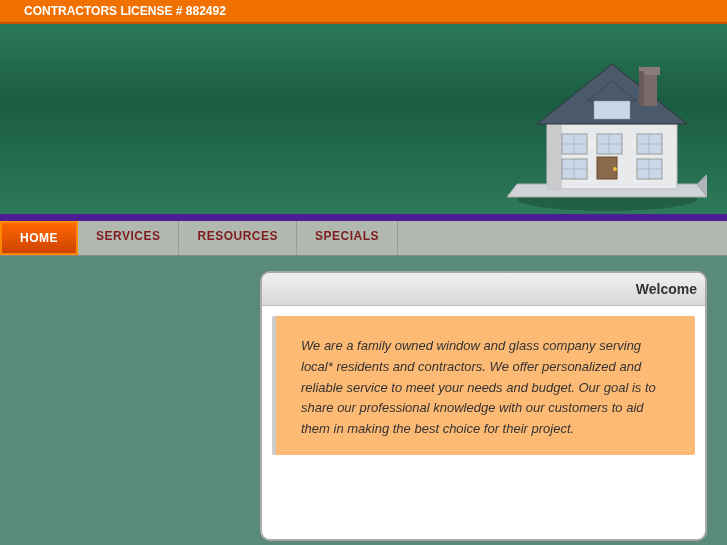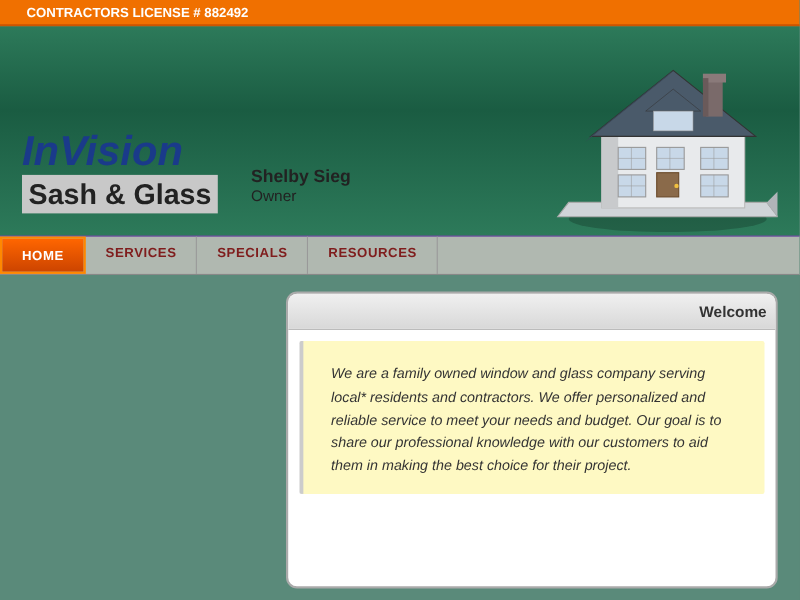--- a/index.html
+++ b/index.html
@@ -87,21 +87,21 @@
       right: 20px;
       top: 5px;
       width: 210px;
       height: 185px;
     }
 
     
     #navbar {
       background: #b0b8b0;
       display: flex;
-      border-top: 1px solid #4c1d95;
+      border-top: 7px solid #4c1d95;
       border-bottom: 1px solid #888;
     }
 
     .nav-item {
       padding: 8px 18px;
       font-size: 12px;
       font-weight: bold;
       color: #7f1d1d;
       cursor: pointer;
       text-align: center;
@@ -140,21 +140,21 @@
       padding: 8px;
       font-weight: bold;
       font-size: 14px;
       color: #333;
       border-radius: 8px 8px 0 0;
       border-bottom: 1px solid #bbb;
     }
 
     #welcome-body {
       padding: 20px 25px 15px 25px;
-      background: #fef9c3;
+      background: #fdba74;
       border-left: 4px solid #ccc;
       margin: 10px;
       border-radius: 2px;
     }
 
     #welcome-text {
       font-size: 13px;
       font-style: italic;
       color: #333;
       line-height: 1.6;
@@ -181,32 +181,20 @@
     }
   </style>
 </head>
 <body>
 
 <div id="license-bar">
   <span>CONTRACTORS LICENSE # 882492</span>
 </div>
 
 <div id="header">
-  <div id="header-content">
-    <div id="logo-text">
-      <div id="invision-title">
-        <span class="in">InVision</span>
-      </div>
-      <div id="sash-glass">Sash &amp; Glass</div>
-    </div>
-    <div id="owner-info">
-      <div id="owner-name">Shelby Sieg</div>
-      <div id="owner-title">Owner</div>
-    </div>
-  </div>
 
   <div id="house-container">
     <svg viewBox="0 0 210 185" class="house-svg" xmlns="http://www.w3.org/2000/svg">
 
       <ellipse cx="110" cy="170" rx="90" ry="12" fill="rgba(0,0,0,0.2)"></ellipse>
 
       <polygon points="20,155 200,155 210,168 10,168" fill="#d0d4d8" stroke="#aaa" stroke-width="1"></polygon>
       <polygon points="200,155 210,145 210,168" fill="#b0b4b8"></polygon>
 
       <rect x="50" y="95" width="130" height="65" fill="#e8eaec" stroke="#bbb" stroke-width="1"></rect>
@@ -247,22 +235,22 @@
 
       <polygon points="90,72 115,52 140,72" fill="#4a5a6a" stroke="#333" stroke-width="0.5"></polygon>
       <rect x="97" y="72" width="36" height="18" fill="#c8d8e8" stroke="#999" stroke-width="0.5"></rect>
     </svg>
   </div>
 </div>
 
 <div id="navbar">
   <div class="nav-item">HOME</div>
   <div class="nav-item">SERVICES</div>
+  <div class="nav-item">RESOURCES</div>
   <div class="nav-item">SPECIALS</div>
-  <div class="nav-item">RESOURCES</div>
 </div>
 
 <div id="main">
   <div id="left-spacer"></div>
 
   <div id="welcome-panel">
     <div id="welcome-header">Welcome</div>
     <div id="welcome-body">
       <p id="welcome-text">We are a family owned window and glass company serving local* residents and contractors.  We offer personalized and reliable service to meet your needs and budget.  Our goal is to share our professional knowledge with our customers to aid them in making the best choice for their project.</p>
     </div>

